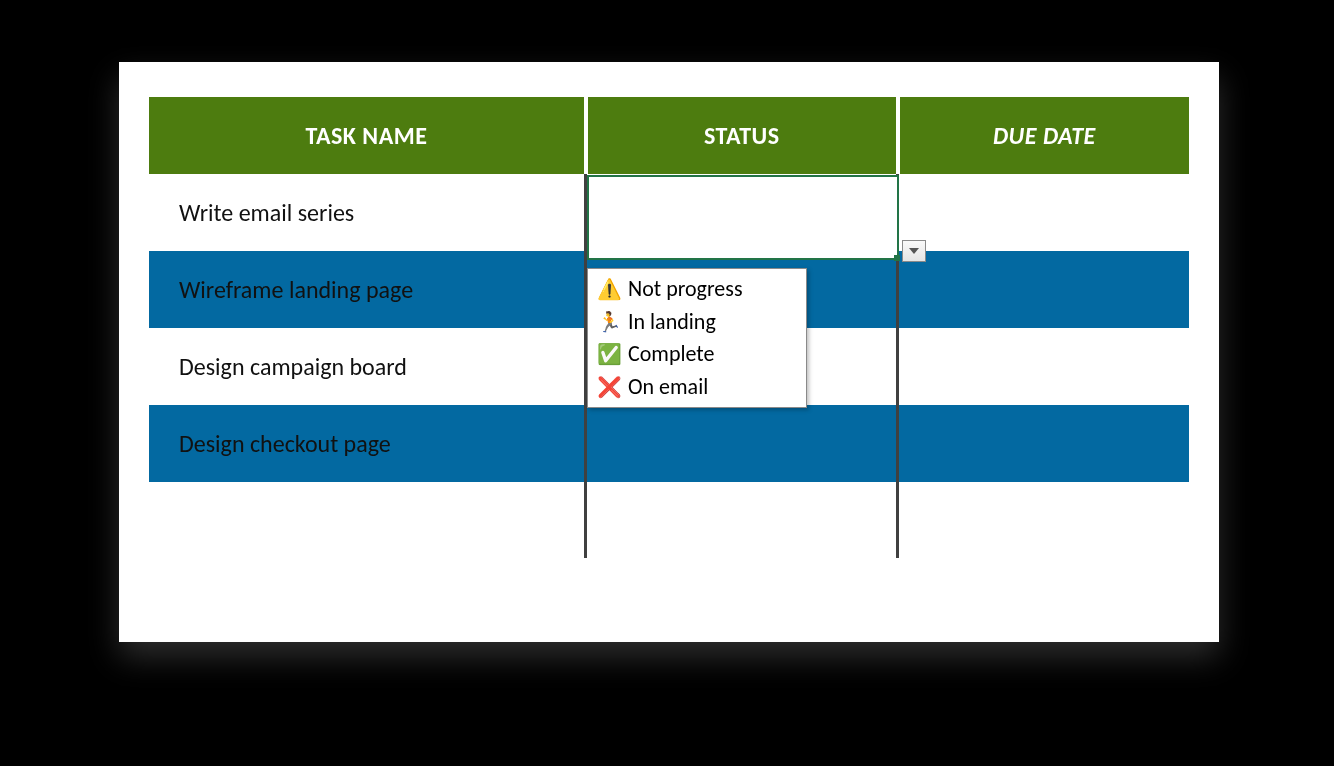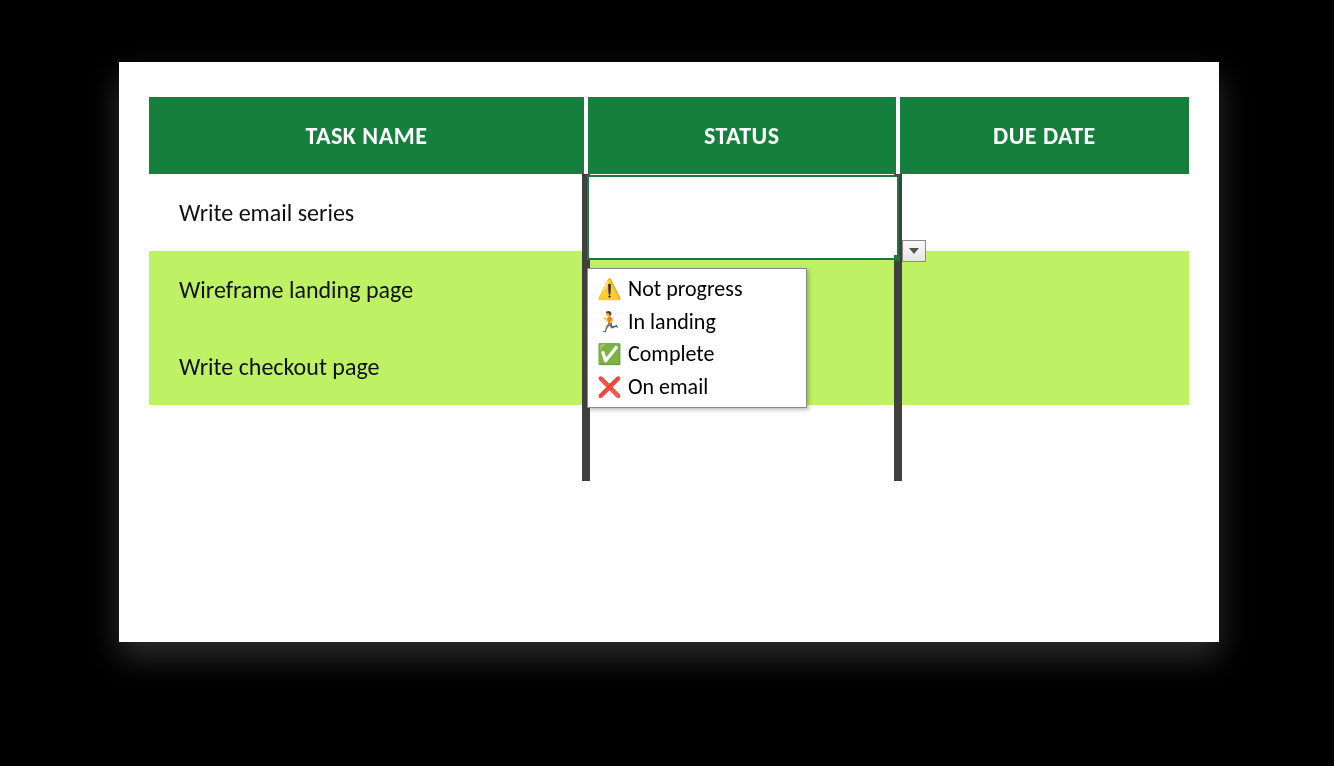--- a/index.html
+++ b/index.html
@@ -23,50 +23,51 @@
     background: #fff;
     padding: 35px 30px 30px 30px;
     box-shadow: 0 15px 30px rgba(180,180,180,0.25);
   }
   .tbl {
     width: 100%;
     border-collapse: collapse;
     table-layout: fixed;
   }
   .tbl th {
-    background: #15803d;
+    background: #4d7c0f;
     color: #fff;
     font-weight: 700;
     font-size: 24px;
     letter-spacing: 0.5px;
     padding: 24px 10px;
     border-right: 4px solid #fff;
     font-family: Calibri, "Segoe UI", Arial, sans-serif;
     margin-top: 48px;
   }
   .tbl th:last-child {
     border-right: none;
+    font-style: italic;
   }
   .col-task { width: 42%; }
   .col-status { width: 30%; }
   .col-due { width: 28%; }
   .tbl td {
     font-size: 24px;
     color: #111;
     padding: 24px 10px 24px 30px;
     background: #fff;
-    border-right: 8px solid #404040;
+    border-right: 3px solid #404040;
     height: 76px;
     vertical-align: middle;
   }
   .tbl td:last-child {
     border-right: none;
   }
   .tbl tr.alt td {
-    background: #bef264;
+    background: #0369a1;
   }
   .tbl td.status-cell,
   .tbl td.due-cell {
     padding-left: 14px;
   }
 
   
   .selected-cell {
     position: absolute;
     border: 2px solid #227447;
@@ -146,22 +147,27 @@
       <tr>
         <td>Write email series</td>
         <td class="status-cell"></td>
         <td class="due-cell"></td>
       </tr>
       <tr class="alt">
         <td>Wireframe landing page</td>
         <td class="status-cell"></td>
         <td class="due-cell"></td>
       </tr>
+      <tr>
+        <td>Design campaign board</td>
+        <td class="status-cell"></td>
+        <td class="due-cell"></td>
+      </tr>
       <tr class="alt">
-        <td>Write checkout page</td>
+        <td>Design checkout page</td>
         <td class="status-cell"></td>
         <td class="due-cell"></td>
       </tr>
       <tr>
         <td></td>
         <td class="status-cell"></td>
         <td class="due-cell"></td>
       </tr>
     </tbody>
   </table>

